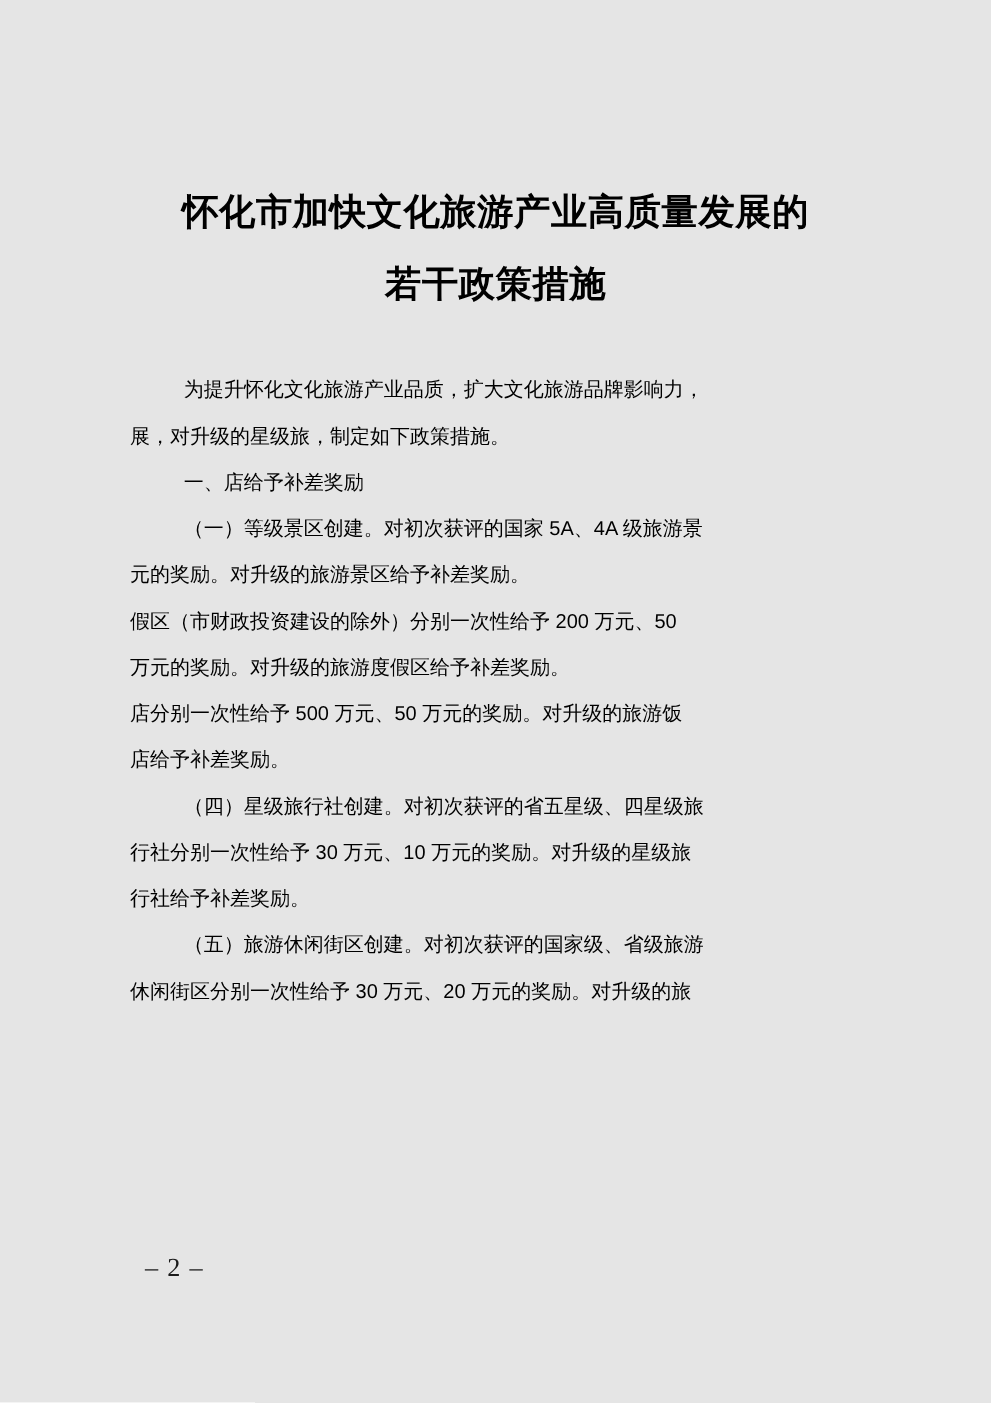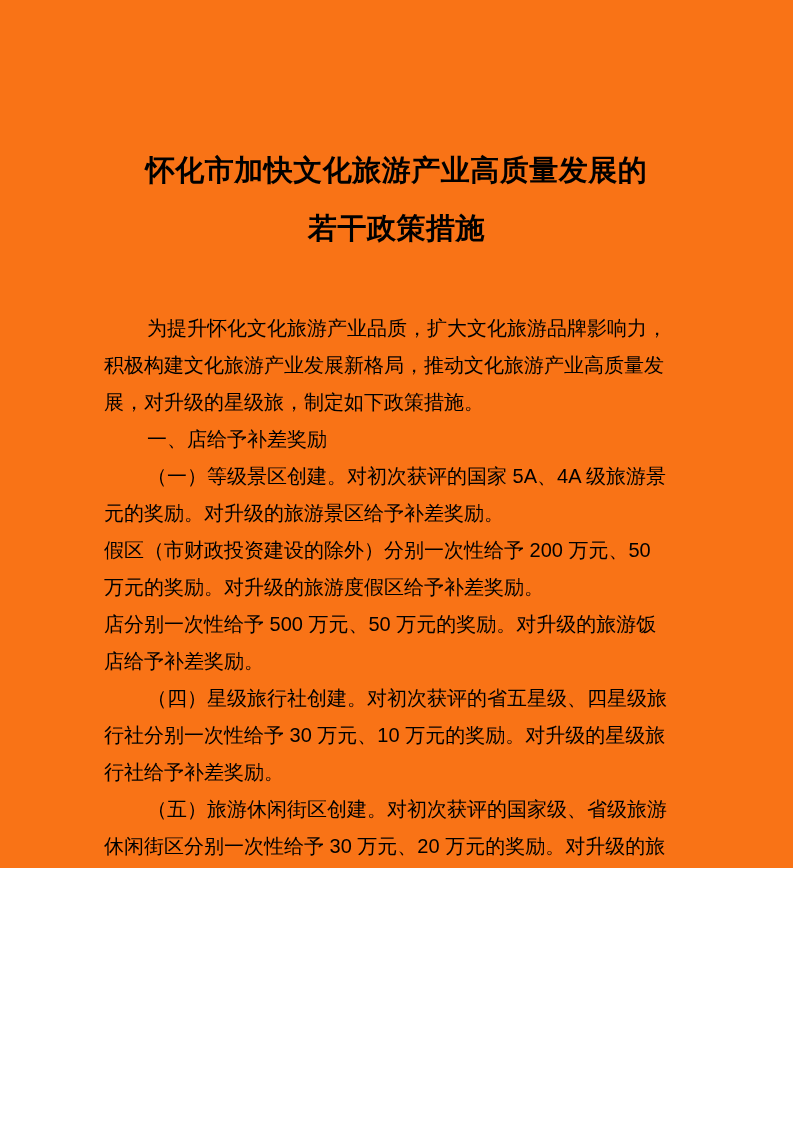--- a/index.html
+++ b/index.html
@@ -1,21 +1,21 @@
 <!DOCTYPE html>
 <html><head>
 <meta charset="utf-8">
 <style>
   * { margin: 0; padding: 0; box-sizing: border-box; }
   html, body { background: #ffffff; }
   .page {
     position: relative;
     width: 793px;
-    height: 868px;
-    background: #f97316;
+    height: 1122px;
+    background: #e5e5e5;
     color: #000000;
     font-family: "Liberation Sans", sans-serif;
     overflow: hidden;
   }
   .doc-title {
     position: absolute;
     top: 141px;
     left: 0;
     width: 793px;
     text-align: center;
@@ -23,23 +23,22 @@
     font-size: 29px;
     line-height: 58px;
     white-space: nowrap;
     letter-spacing: 0.5px;
   }
   .doc-body {
     position: absolute;
     top: 294px;
     left: 104px;
     width: 602px;
-    font-size: 20px;
+    font-size: 16px;
     line-height: 37px;
-    margin-top: 16px;
   }
   .line {
     height: 37px;
     white-space: nowrap;
   }
   .indent {
     text-indent: 43px; 
   }
   .page-number {
     position: absolute;
@@ -57,21 +56,20 @@
 
 <div class="page">
 
   <header class="doc-title">
     <div class="title-line">怀化市加快文化旅游产业高质量发展的</div>
     <div class="title-line">若干政策措施</div>
   </header>
 
   <main class="doc-body">
     <div class="line indent">为提升怀化文化旅游产业品质，扩大文化旅游品牌影响力，</div>
-    <div class="line">积极构建文化旅游产业发展新格局，推动文化旅游产业高质量发</div>
     <div class="line">展，对升级的星级旅，制定如下政策措施。</div>
 
     <div class="line indent">一、店给予补差奖励</div>
 
     <div class="line indent">（一）等级景区创建。对初次获评的国家 5A、4A 级旅游景</div>
     <div class="line">元的奖励。对升级的旅游景区给予补差奖励。</div>
 
     <div class="line">假区（市财政投资建设的除外）分别一次性给予 200 万元、50</div>
     <div class="line">万元的奖励。对升级的旅游度假区给予补差奖励。</div>
 

